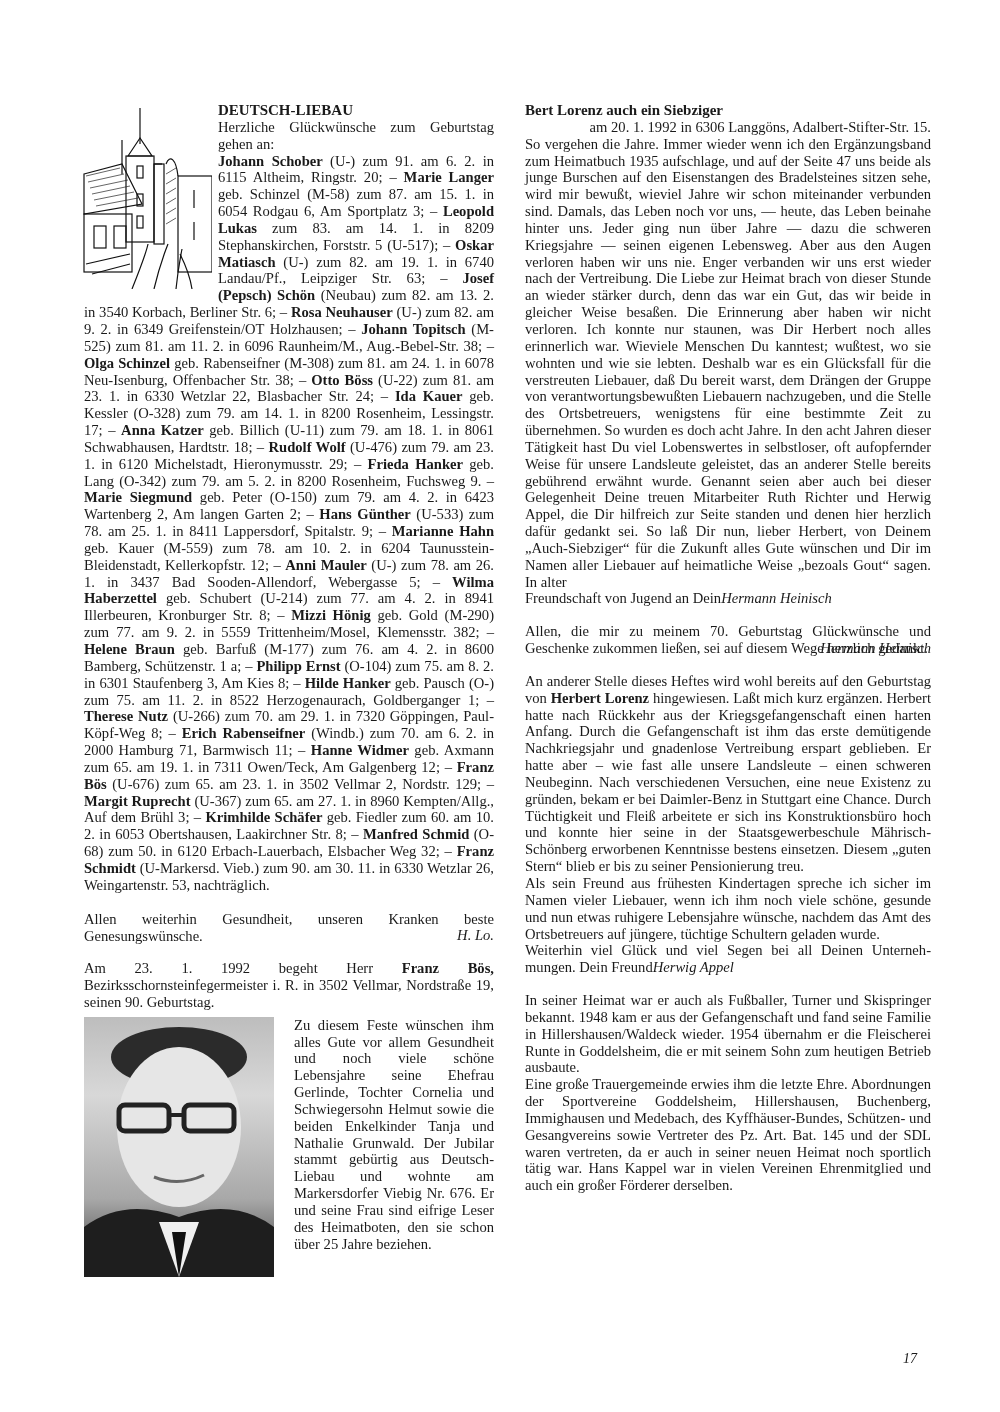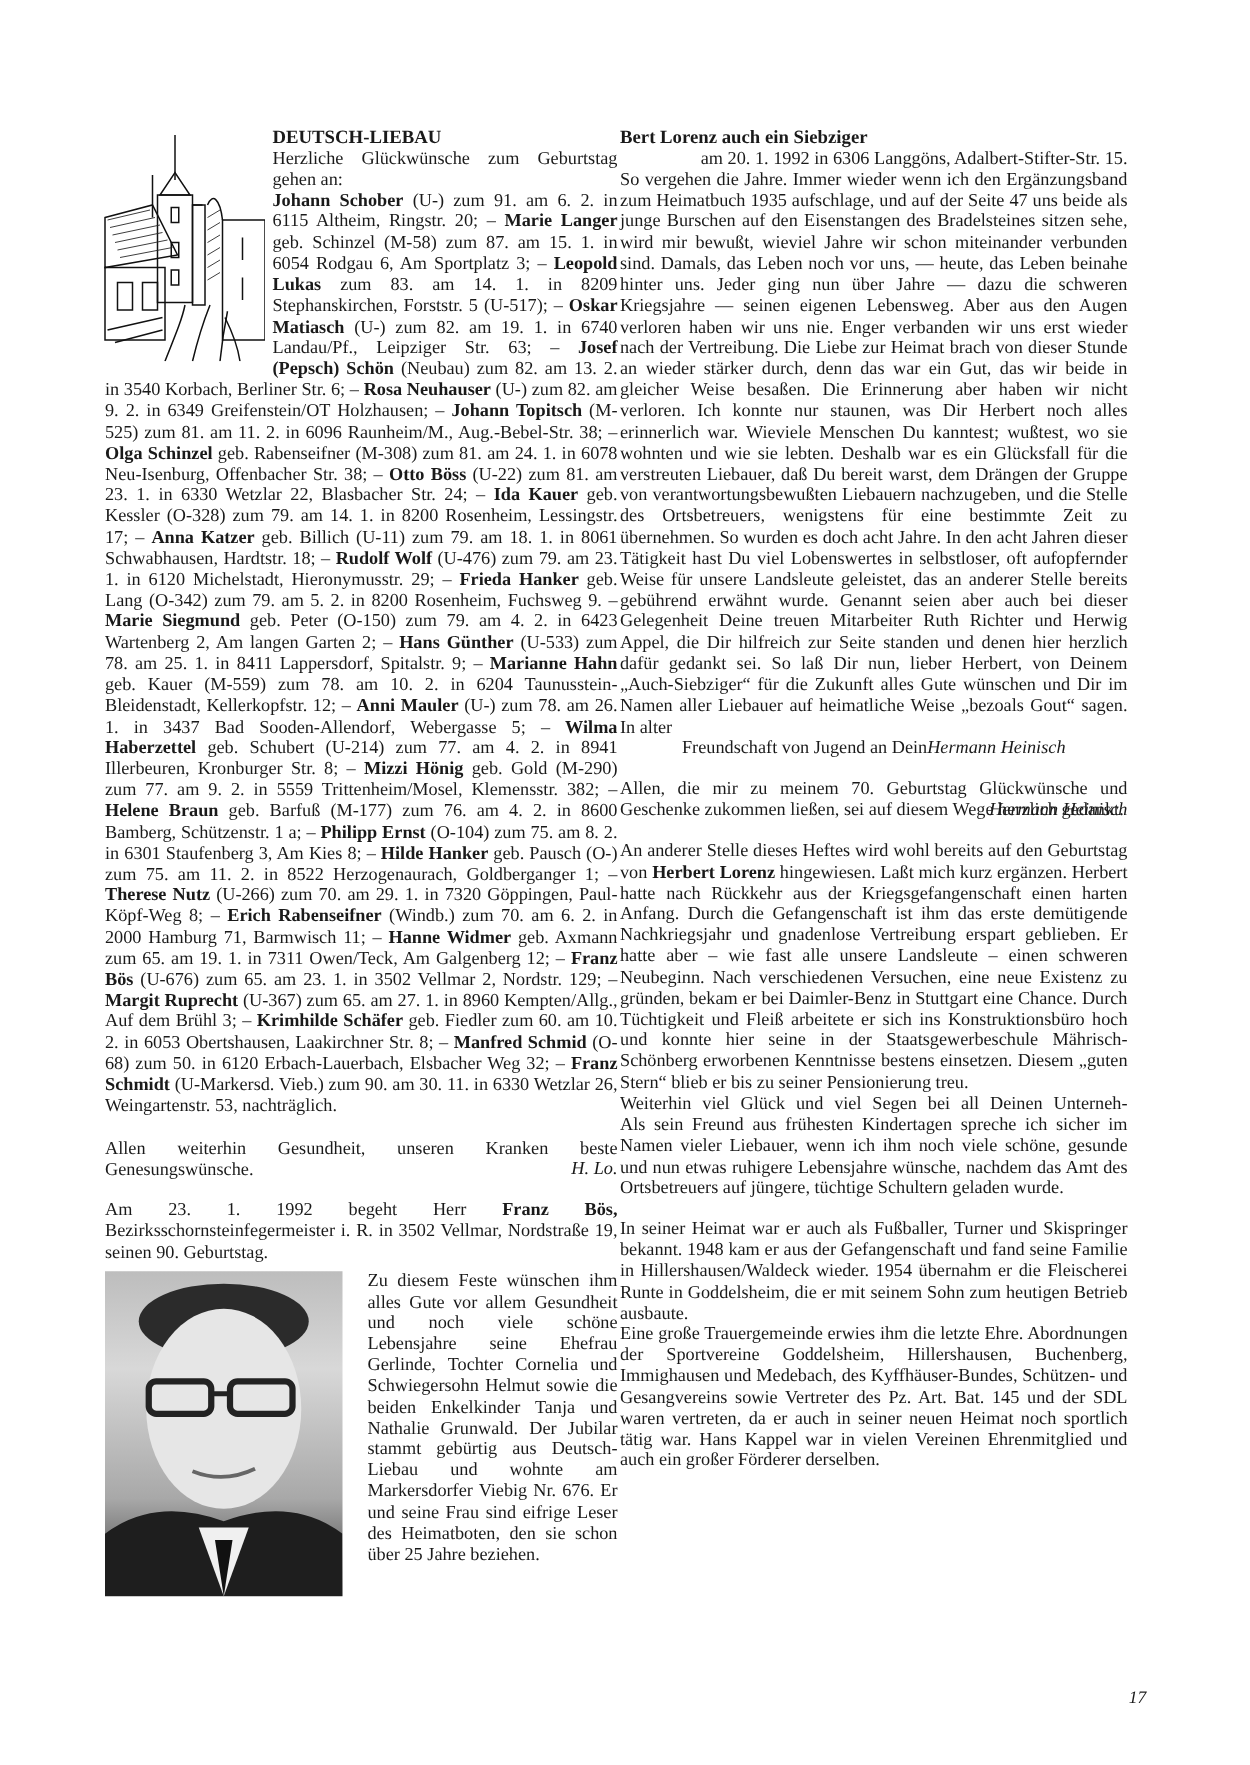--- a/index.html
+++ b/index.html
@@ -1,24 +1,24 @@
 <!DOCTYPE html>
 <html><head>
 <meta charset="utf-8">
 <style>
   html, body { margin: 0; padding: 0; background: #ffffff; }
   body { width: 1000px; height: 1412px; position: relative; overflow: hidden;
          font-family: "Liberation Serif", "DejaVu Serif", serif; color: #1a1a1a; }
   .col { position: absolute; top: 102px; font-size: 14.6px; line-height: 16.85px; text-align: justify; hyphens: manual; }
   .col-left { left: 84px; width: 410px; }
-  .col-right { left: 496px; width: 406px; }
+  .col-right { left: 525px; width: 406px; }
   p { margin: 0; }
   b { font-weight: bold; }
   .heading { font-weight: bold; font-size: 15px; }
-  .sig { display: flex; justify-content: center; text-align: left; }
+  .sig { display: flex; justify-content: flex-start; text-align: left; }
   .sig .name { font-style: italic; }
   .block { margin-top: 17px; }
   .block-lg { margin-top: 16px; }
   .illus { float: left; width: 130px; height: 185px; margin: 2px 6px 0 -2px; }
   .photo-row { display: flex; margin-top: 6px; }
   .photo { width: 190px; height: 260px; flex: none; margin-right: 20px;
            background: linear-gradient(180deg,#bdbdbd 0%, #d8d8d8 30%, #a8a8a8 70%, #3a3a3a 100%); position: relative; overflow: hidden; }
   .photo-text { flex: 1; text-align: justify; }
   .page-number { position: absolute; right: 83px; top: 1351px; font-size: 14px; font-style: italic; }
 </style>
@@ -103,22 +103,26 @@
 
   <div class="block-lg">
     <p>Allen, die mir zu meinem 70. Geburtstag Glückwünsche und Geschenke zukommen ließen, sei auf diesem Wege herzlich gedankt.</p>
     <p style="text-align:right; font-style:italic; margin-top:-17px;">Hermann Heinisch</p>
   </div>
 
   <div class="block-lg">
     <p>
       <span>An anderer Stelle dieses Heftes wird wohl bereits auf den Geburtstag von </span><b>Herbert Lorenz</b><span> hingewiesen. Laßt mich kurz ergänzen. Herbert hatte nach Rückkehr aus der Kriegsgefangenschaft einen harten Anfang. Durch die Gefangenschaft ist ihm das erste demütigende Nachkriegsjahr und gnadenlose Vertreibung erspart geblieben. Er hatte aber – wie fast alle unsere Landsleute – einen schweren Neubeginn. Nach verschiedenen Versuchen, eine neue Existenz zu gründen, bekam er bei Daimler-Benz in Stuttgart eine Chance. Durch Tüchtigkeit und Fleiß arbeitete er sich ins Konstruktionsbüro hoch und konnte hier seine in der Staatsgewerbeschule Mährisch-Schönberg erworbenen Kenntnisse bestens einsetzen. Diesem „guten Stern“ blieb er bis zu seiner Pensionierung treu.</span>
     </p>
+    <p>Als sein Freund aus frühesten Kindertagen spreche ich sicher im Namen vieler Liebauer, wenn ich ihm noch viele schöne, gesunde und nun etwas ruhigere Lebensjahre wünsche, nachdem das Amt des Ortsbetreuers auf jüngere, tüchtige Schultern geladen wurde.</p>
     <p style="text-align:justify; text-align-last:justify;">Weiterhin viel Glück und viel Segen bei all Deinen Unterneh-</p>
-    <p>Als sein Freund aus frühesten Kindertagen spreche ich sicher im Namen vieler Liebauer, wenn ich ihm noch viele schöne, gesunde und nun etwas ruhigere Lebensjahre wünsche, nachdem das Amt des Ortsbetreuers auf jüngere, tüchtige Schultern geladen wurde.</p>
+    <div class="sig">
+      <span>mungen. Dein Freund</span>
+      <span class="name">Herwig Appel</span>
+    </div>
   </div>
 
   <div class="block-lg">
     <p>In seiner Heimat war er auch als Fußballer, Turner und Skispringer bekannt. 1948 kam er aus der Gefangenschaft und fand seine Familie in Hillershausen/Waldeck wieder. 1954 übernahm er die Fleischerei Runte in Goddelsheim, die er mit seinem Sohn zum heutigen Betrieb ausbaute.</p>
     <p>Eine große Trauergemeinde erwies ihm die letzte Ehre. Abordnungen der Sportvereine Goddelsheim, Hillershausen, Buchenberg, Immighausen und Medebach, des Kyffhäuser-Bundes, Schützen- und Gesangvereins sowie Vertreter des Pz. Art. Bat. 145 und der SDL waren vertreten, da er auch in seiner neuen Heimat noch sportlich tätig war. Hans Kappel war in vielen Vereinen Ehrenmitglied und auch ein großer Förderer derselben.</p>
   </div>
 </div>
 
 <div class="page-number">17</div>
 

